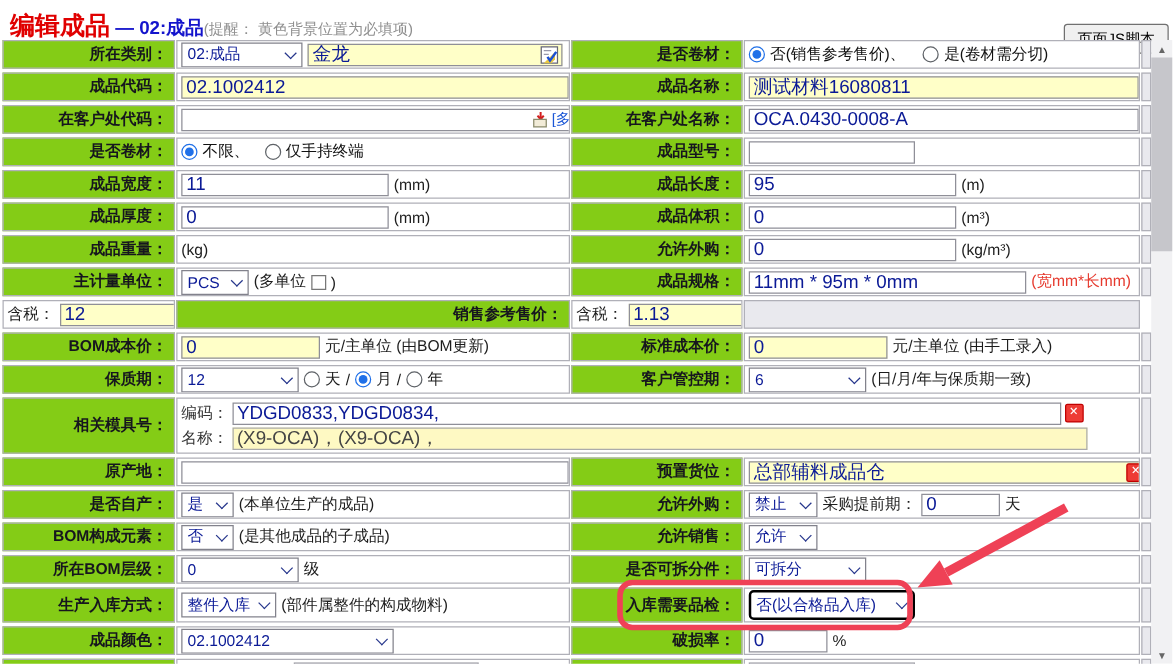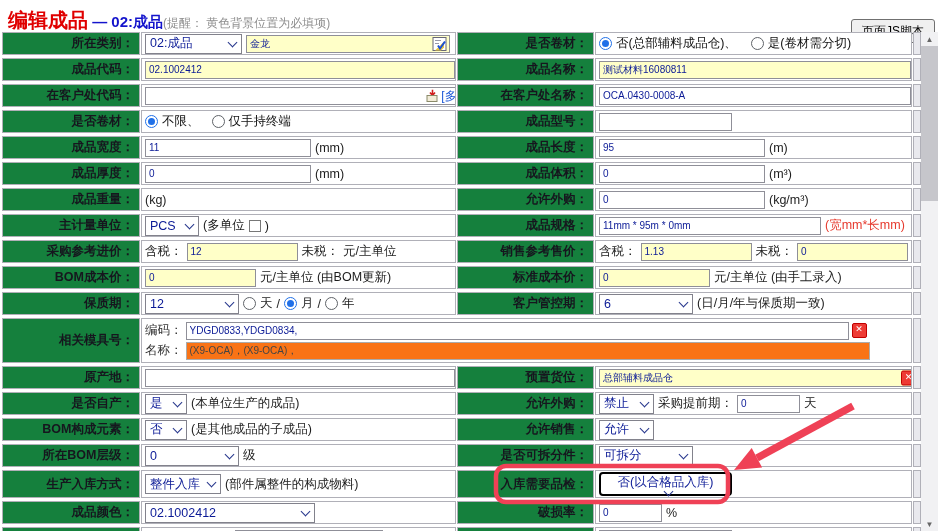--- a/index.html
+++ b/index.html
@@ -18,37 +18,37 @@
   .jsbtn{position:absolute;right:3px;top:19px;height:22px;padding:0 10px;
     background:#f0f0f0;border:1px solid #707070;border-radius:3px;font-size:12px;
     color:#000;display:flex;align-items:center;cursor:default;}
   
   .tbl{position:absolute;top:32px;left:2px;width:919px;}
   .r{display:grid;grid-template-columns:138px 315px 137px 317px 8px;column-gap:1px;margin-bottom:3px;}
   .r>.c{height:23px;}
   .r.h45>.c{height:45px;}
   .r.h28>.c{height:28px;}
   .c{border:1px solid #b0b0b8;box-sizing:border-box;display:flex;align-items:center;overflow:hidden;}
-  .lab{background:#15803d;justify-content:flex-end;padding-right:5px;font-weight:bold;color:#16161e;white-space:nowrap;}
+  .lab{background:#84cc16;justify-content:flex-end;padding-right:5px;font-weight:bold;color:#16161e;white-space:nowrap;}
   .fld{background:#fff;padding-left:3px;gap:4px;white-space:nowrap;}
   .fill{background:#e9e9ee;}
   .span3{grid-column:2/5;}
   .col{flex-direction:column;align-items:flex-start;justify-content:center;gap:2px;}
   .line{display:flex;align-items:center;gap:3px;}
   
   .inp{height:16px;border:1px solid #8f8f98;background:#fff;color:#0b1a96;
-    font-family:inherit;font-size:10px;padding:0 3px;box-sizing:content-box;}
+    font-family:inherit;font-size:15px;padding:0 3px;box-sizing:content-box;}
   .yel{background:var(--c-required_yellow,#ffffc8);}
-  .dis{background:#f97316;border-color:#ababab;color:#444;}
+  .dis{background:#fef9c3;border-color:#ababab;color:#444;}
   .sel{display:inline-flex;align-items:center;justify-content:space-between;
     border:1px solid #82828c;height:20px;padding:0 4px;background:#fff;
     color:#0b1a96;box-sizing:border-box;cursor:default;}
   .chev{width:6px;height:6px;border-right:1.8px solid #26368c;border-bottom:1.8px solid #26368c;
     transform:rotate(45deg);margin:-3px 1px 0 6px;flex:none;}
-  .qcsel{border:2px solid #000;border-radius:4px;height:24px;flex-direction:column;}
+  .qcsel{border:2px solid #000;border-radius:4px;height:24px;}
   .rad{width:13px;height:13px;border-radius:50%;border:1.5px solid #5f6368;background:#fff;
     display:inline-block;box-sizing:border-box;flex:none;}
   .rad.on{border-color:#2070e8;position:relative;}
   .rad.on::after{content:"";position:absolute;inset:2px;border-radius:50%;background:#2070e8;}
   .chk{width:12px;height:12px;border:1px solid #777;background:#fff;display:inline-block;box-sizing:border-box;}
   .xbtn{width:13px;height:13px;flex:none;background:#ee3b35;border:1px solid #c00000;color:#fff;
     font-size:9px;line-height:11px;text-align:center;font-weight:bold;border-radius:2px;cursor:default;}
   .hint{color:#1c1c1c;}
   .redhint{color:#e63a2e;text-align:right;}
   .sub{color:#333;}
@@ -97,21 +97,21 @@
               <path d="M3 4h6M3 7h4" stroke="#99a" stroke-width="1"></path>
               <path d="M12 11 L9 14 L3 14 L12 5 Z" fill="#e8c741"></path>
               <path d="M6 9 L8 12 L13 5" stroke="#1a4fd6" stroke-width="2" fill="none"></path>
             </svg>
           </span>
       </span>
     </div>
     <div class="c lab">是否卷材：</div>
     <div class="c fld">
       <span class="rad on"></span>
-        <span>否(总部辅料成品仓)、</span>
+        <span>否(销售参考售价)、</span>
       <span style="width:6px"></span>
       <span class="rad"></span>
         <span>是(卷材需分切)</span>
     </div>
     <div class="c fill"></div>
   </div>
 
   <div class="r">
     <div class="c lab">成品代码：</div>
     <div class="c fld">
@@ -215,21 +215,20 @@
     </div>
     <div class="c lab">成品规格：</div>
     <div class="c fld">
         <input class="inp w214" value="11mm * 95m * 0mm" style="">
         <span class="redhint">(宽mm*长mm)</span>
       </div>
     <div class="c fill"></div>
   </div>
 
   <div class="r">
-    <div class="c lab">采购参考进价：</div>
     <div class="c fld">
       <span class="hint">含税：</span>
       <input class="inp yel w103" value="12" style="">
       <span class="hint">未税：</span>
       <span class="hint">元/主单位</span>
     </div>
     <div class="c lab">销售参考售价：</div>
     <div class="c fld">
       <span class="hint">含税：</span>
       <input class="inp yel w103" value="1.13" style="">

